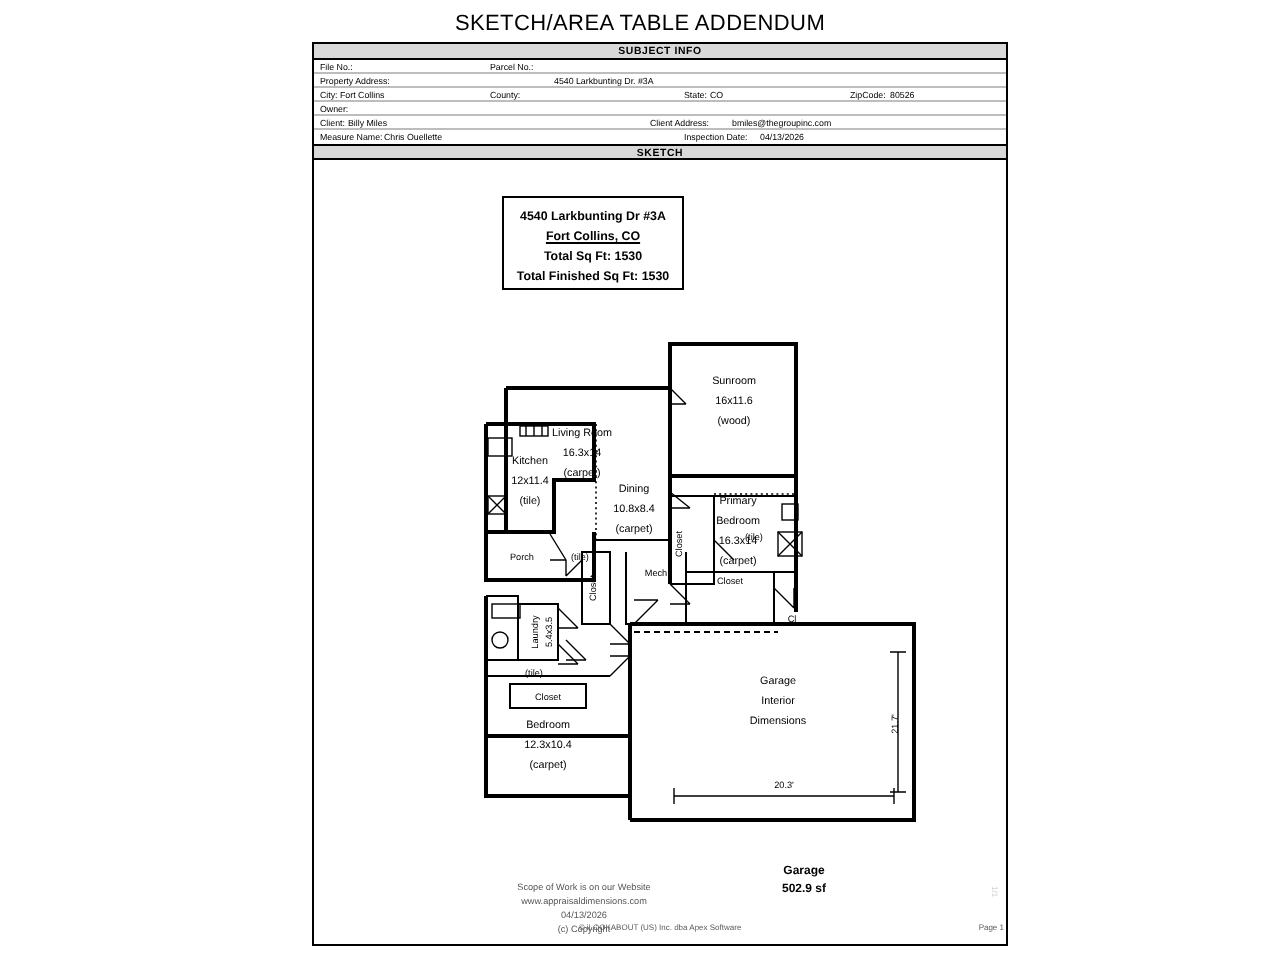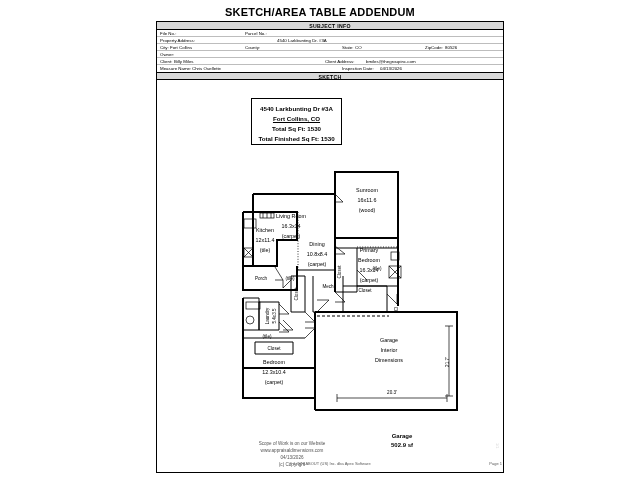--- a/index.html
+++ b/index.html
@@ -2,21 +2,21 @@
 <html><head>
 <meta charset="utf-8">
 <style>
   html,body{margin:0;padding:0;background:#ffffff;}
   body{width:640px;height:480px;overflow:hidden;font-family:"Liberation Sans",sans-serif;color:#000;}
   .page{position:absolute;left:0;top:0;width:640px;height:480px;background:#fff;}
 
   
   .doc-title{
     position:absolute;left:0;top:6px;width:640px;text-align:center;
-    font-size:11px;font-weight:bold;letter-spacing:.2px;
+    font-size:11px;font-weight:normal;letter-spacing:.2px;
   }
 
   
   .sheet{
     position:absolute;left:156px;top:21px;width:348px;height:452px;
     border:1px solid #000;box-sizing:border-box;background:#fff;
   }
 
   
   .band{

